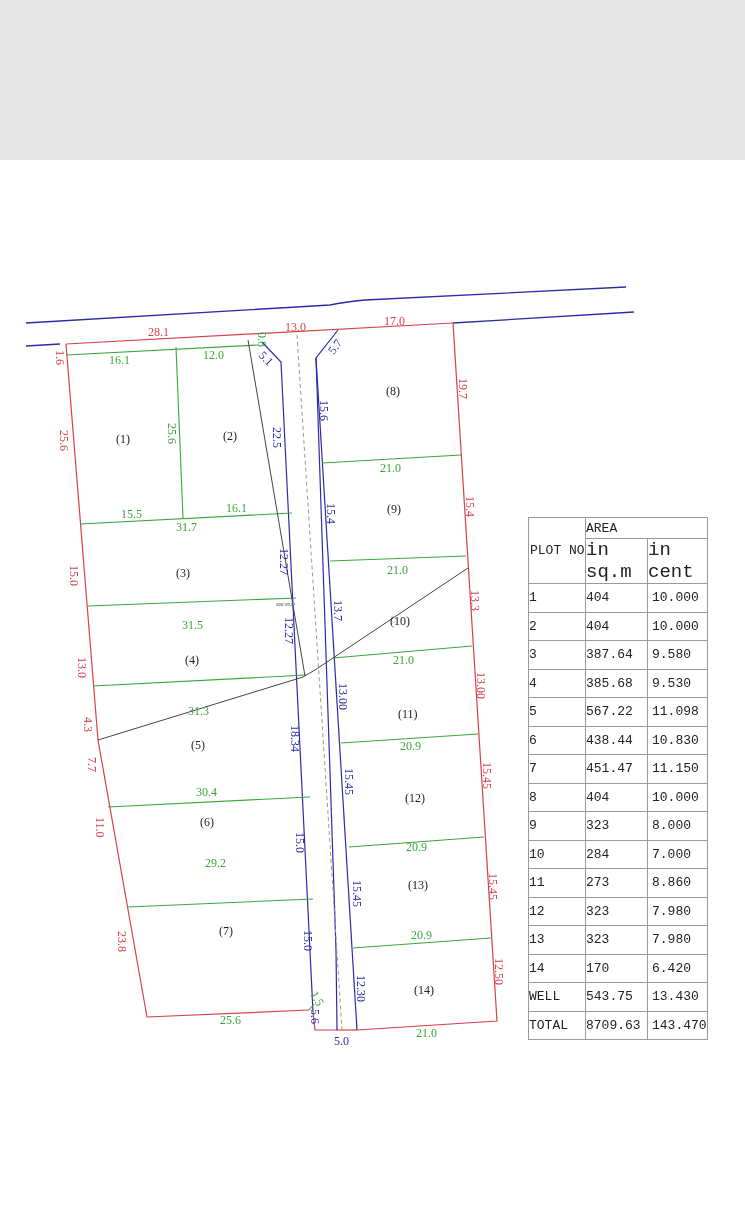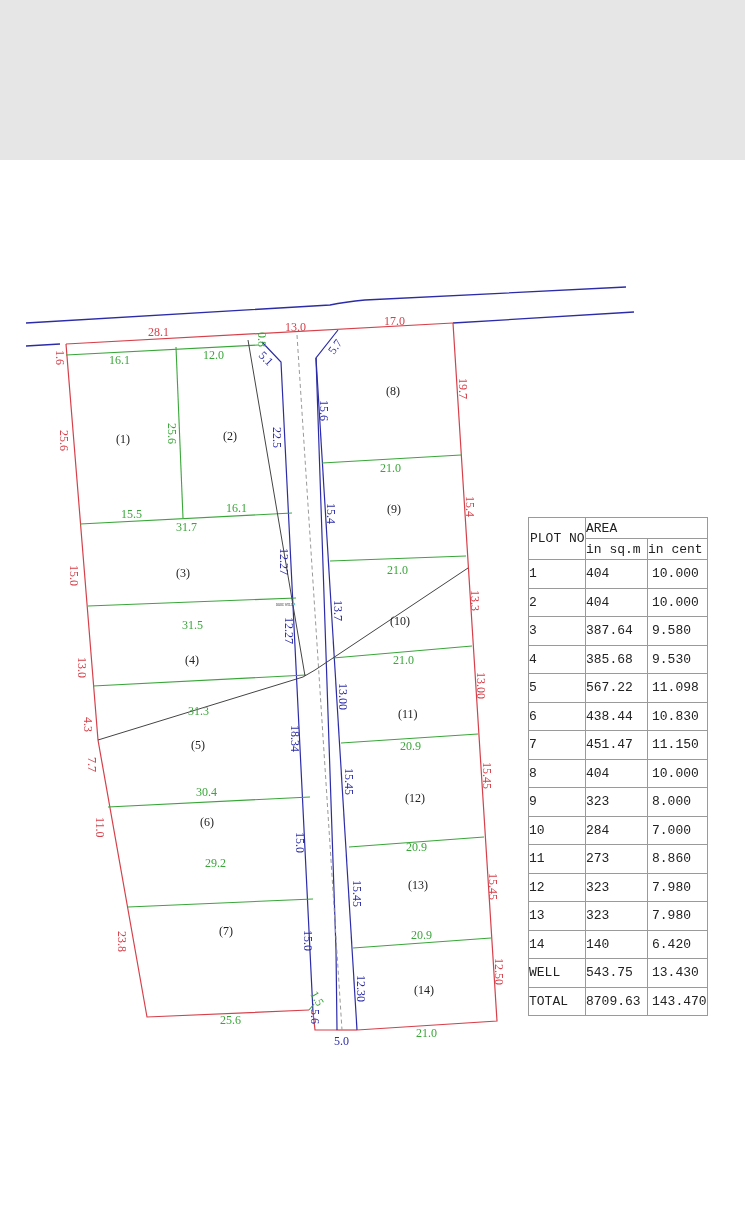--- a/index.html
+++ b/index.html
@@ -36,21 +36,21 @@
     padding: 0;
     text-align: left;
     font-weight: normal;
     height: 27.5px;
   }
   .area-table th { height: auto; }
   .col-plot { width: 57px; }
   .col-sqm { width: 62px; }
   .col-cent { width: 55px; }
   .hdr-area { height: 20px !important; vertical-align: middle; }
-  .hdr-sub { height: 20px !important; font-size: 13px; }
+  .hdr-sub { height: 20px !important; font-size: 19px; }
   .hdr-plot { text-align: left !important; vertical-align: middle; padding-left: 1px !important; }
   .num-right { text-align: center; padding-right: 4px !important; }
   .num-left { text-align: center; padding-left: 4px !important; }
 </style>
 </head>
 <body>
 
 <div class="top-bar"></div>
 
 <svg class="plan" viewBox="0 0 745 1214" xmlns="http://www.w3.org/2000/svg">
@@ -257,21 +257,21 @@
         <td>323</td>
         <td class="num-left">7.980</td>
       </tr>
       <tr>
         <td>13</td>
         <td>323</td>
         <td class="num-left">7.980</td>
       </tr>
       <tr>
         <td>14</td>
-        <td>140</td>
+        <td>170</td>
         <td class="num-left">6.420</td>
       </tr>
       <tr>
         <td>WELL</td>
         <td>543.75</td>
         <td class="num-left">13.430</td>
       </tr>
       <tr>
         <td>TOTAL</td>
         <td>8709.63</td>

